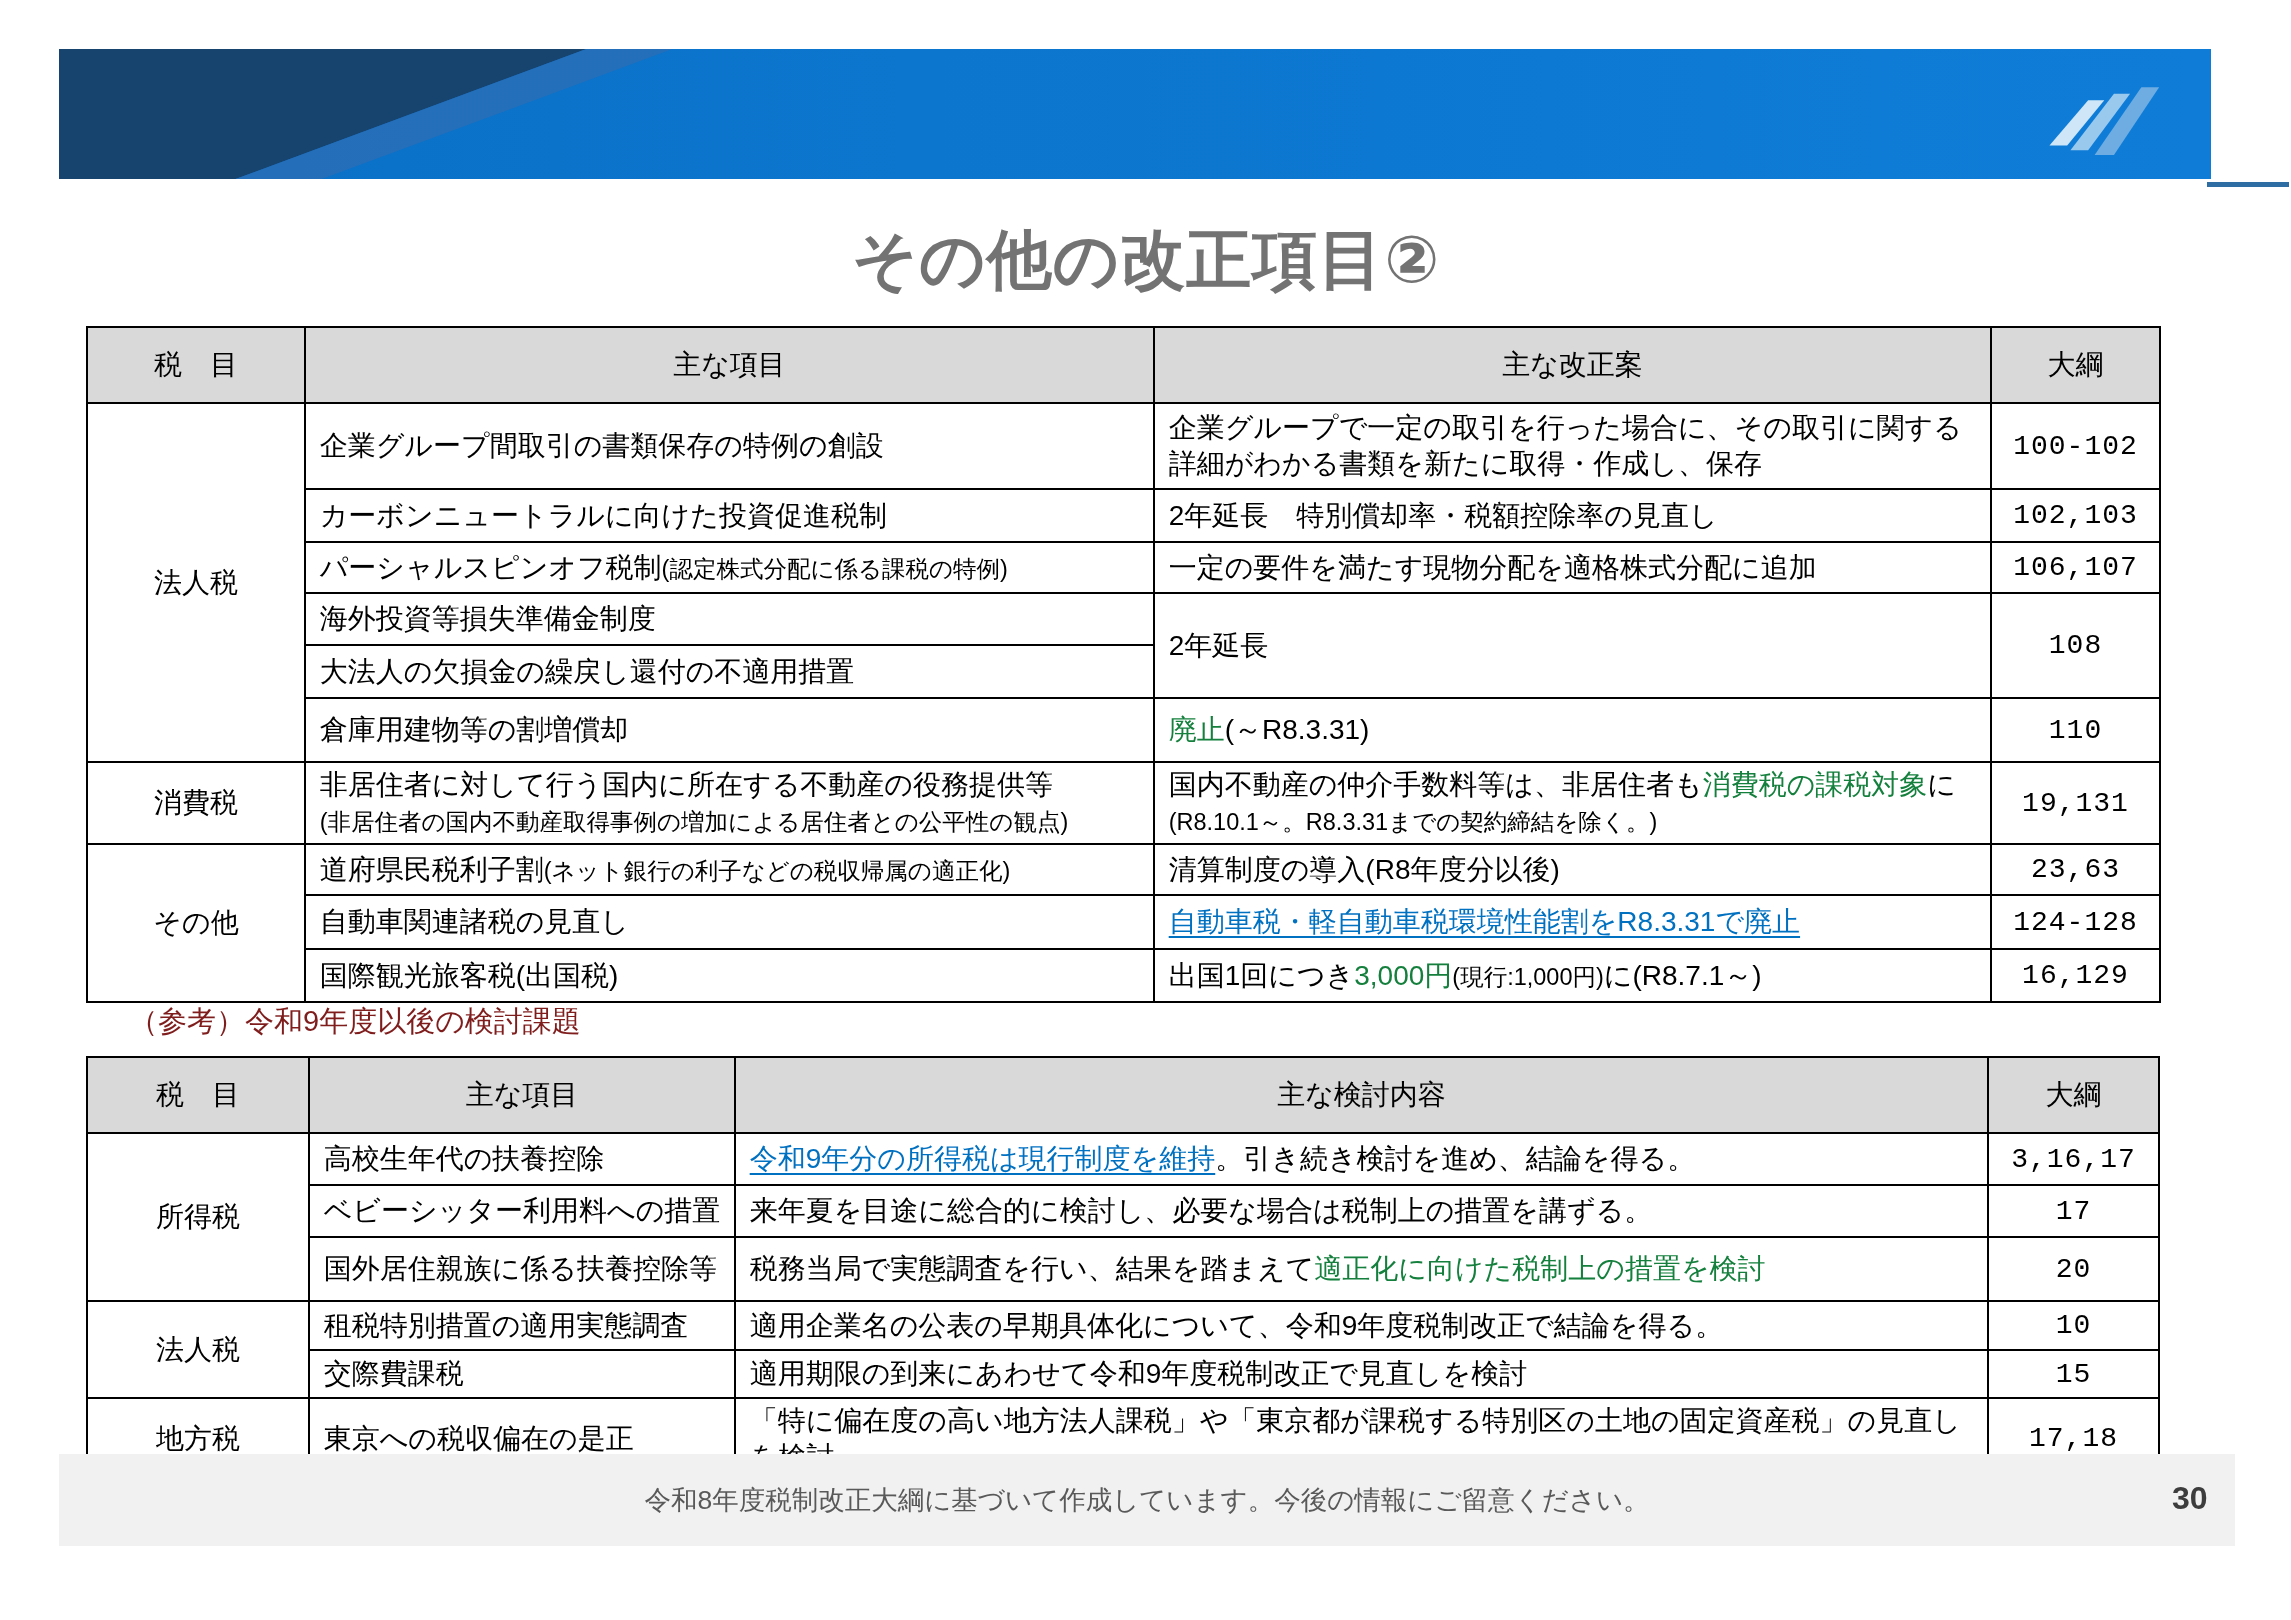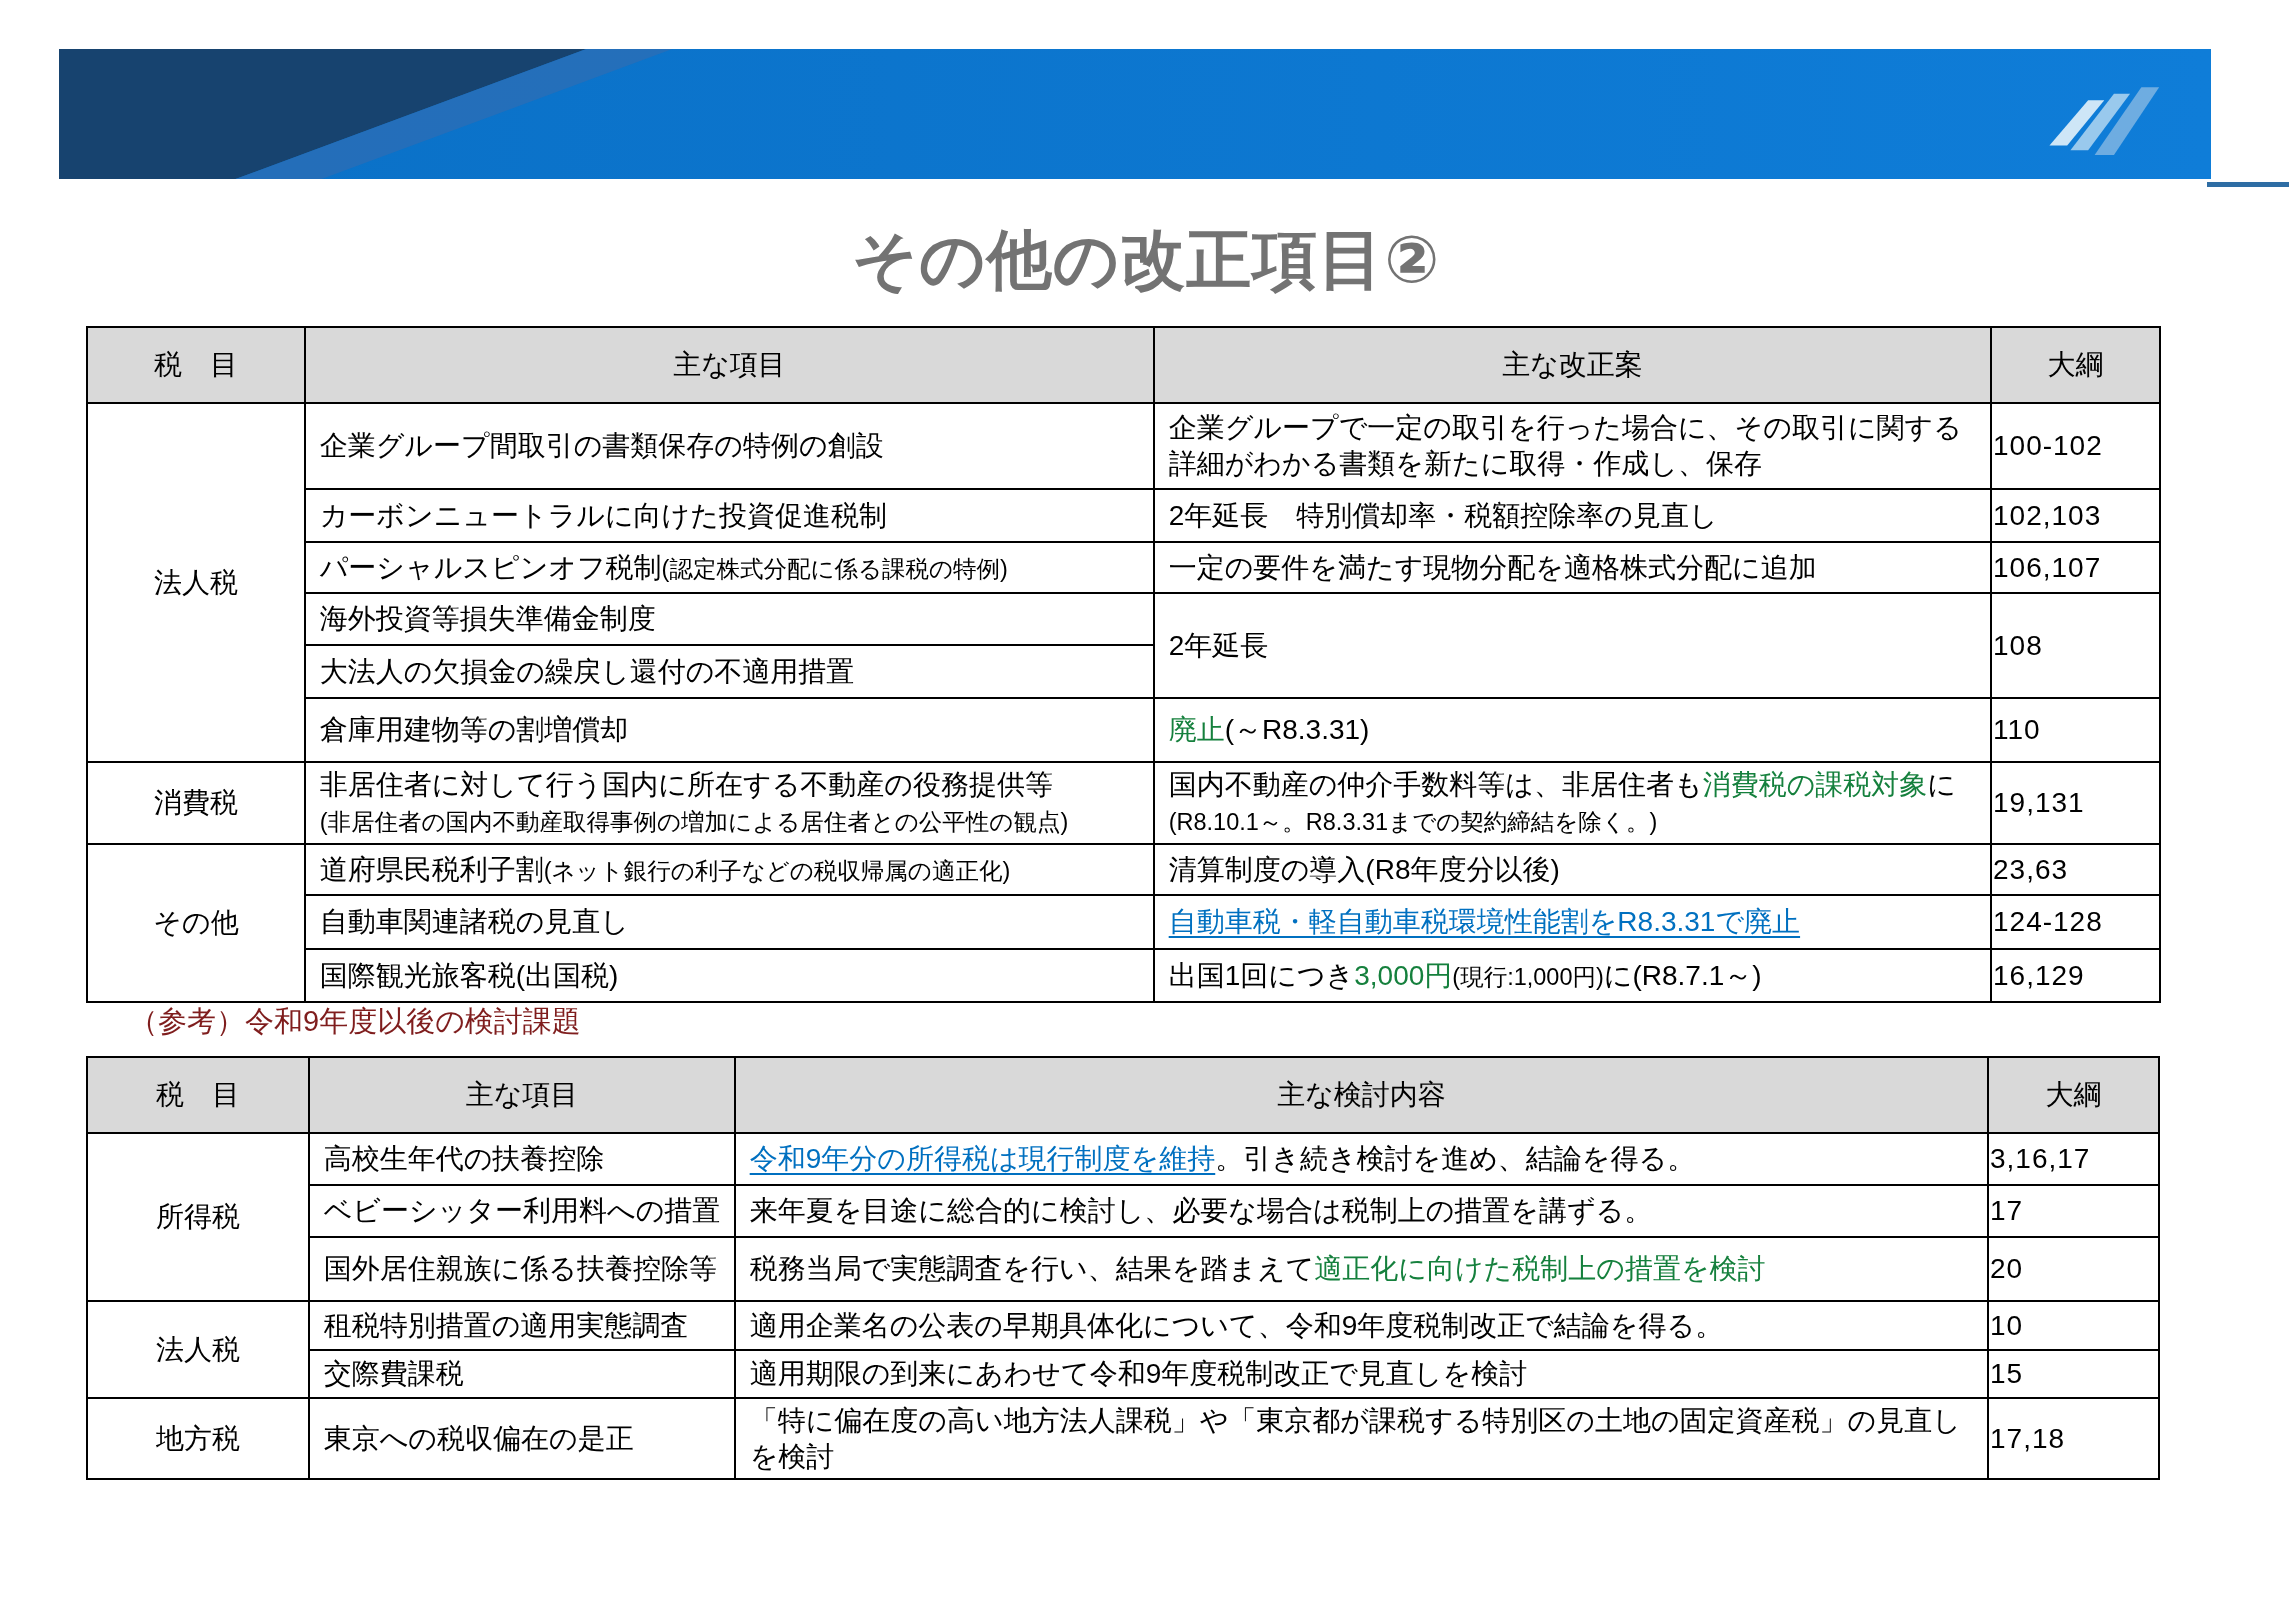--- a/index.html
+++ b/index.html
@@ -24,21 +24,21 @@
     font-size:65px;font-weight:bold;color:#737373;letter-spacing:1px;line-height:1.15;}
   .caption2{position:absolute;left:129px;top:1002px;font-size:29px;color:#7f1d1d;}
 
   
   table.tbl{border-collapse:collapse;table-layout:fixed;position:absolute;left:86px;
     background:#fff;border:2.9px solid #000;}
   .tbl td,.tbl th{border:2px solid #000;overflow:hidden;}
   .tbl th{background:#d9d9d9;font-weight:normal;font-size:28px;text-align:center;padding:18px;}
   td.tax{text-align:center;vertical-align:middle;font-size:28px;margin-left:26px;}
   td.item,td.prop{font-size:28px;padding:3.9px 7.8px 3.9px 13.7px;line-height:1.28;vertical-align:middle;text-align:left;}
-  td.gist{text-align:left;vertical-align:middle;font-size:28px;letter-spacing:1px;}
+  td.gist{text-align:center;vertical-align:middle;font-size:28px;letter-spacing:1px;font-family:Liberation Mono, monospace;}
   #t1{top:326px;}
   #t2{top:1056px;}
   .seg-small{font-size:23.5px;}
   .seg-red{color:#15803d;text-underline-offset:4.9px;}
   .seg-blue{color:#0070c0;text-decoration:underline;text-underline-offset:4.9px;}
 
   
   .footer{position:absolute;left:59px;top:1454px;width:2176px;height:92px;background:#f1f1f1;}
   .footer-note{position:absolute;left:0;top:0;width:100%;height:100%;
     display:flex;align-items:center;justify-content:center;
@@ -180,15 +180,19 @@
       </tr>
       <tr style="height:49px">
         <td class="tax">地方税</td>
         <td class="item"><span>東京への税収偏在の是正</span></td>
         <td class="prop"><span>「特に偏在度の高い地方法人課税」や「東京都が課税する特別区の土地の固定資産税」の見直しを検討</span></td>
         <td class="gist">17,18</td>
       </tr>
     </tbody>
   </table>
 
+  <div class="footer">
+    <div class="footer-note">令和8年度税制改正大綱に基づいて作成しています。今後の情報にご留意ください。</div>
+    <div class="page-number">30</div>
+  </div>
 
 </div>
 
 
 </body></html>

